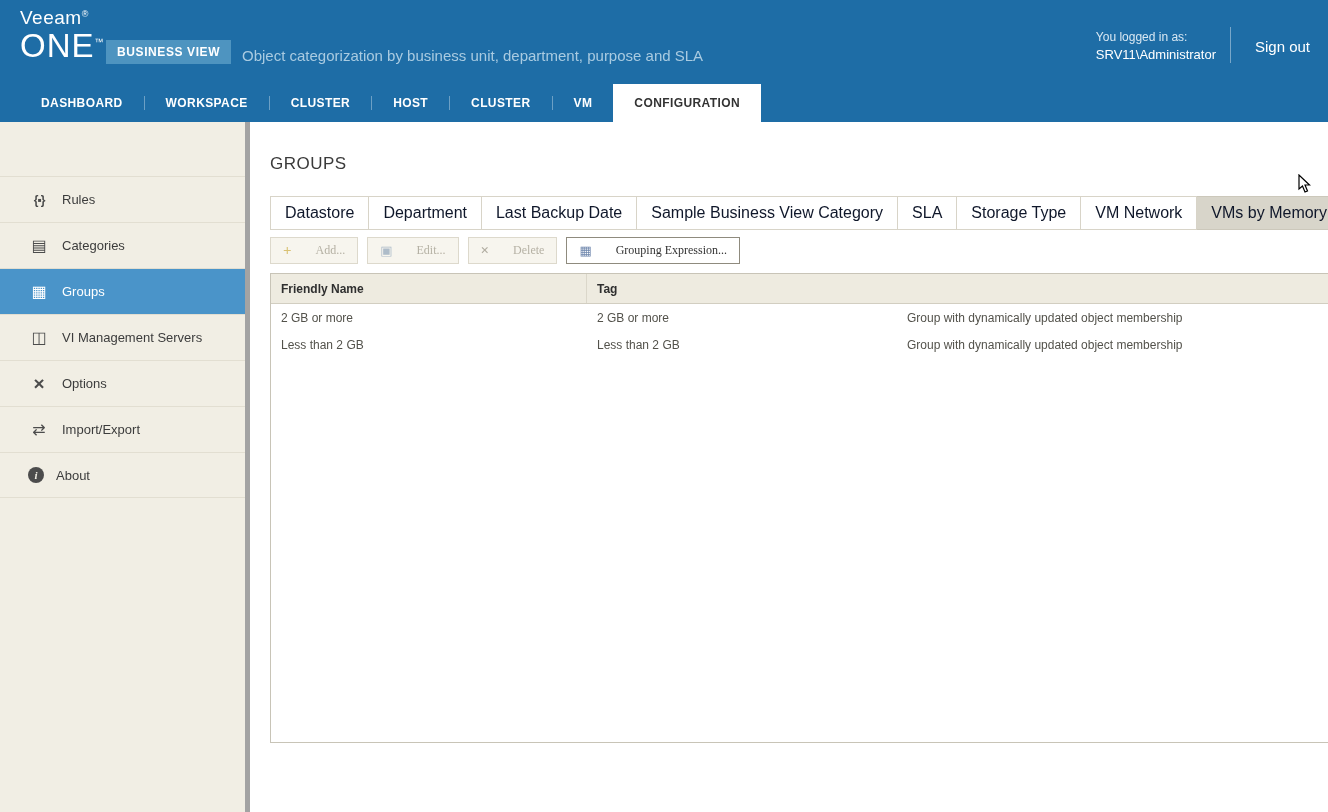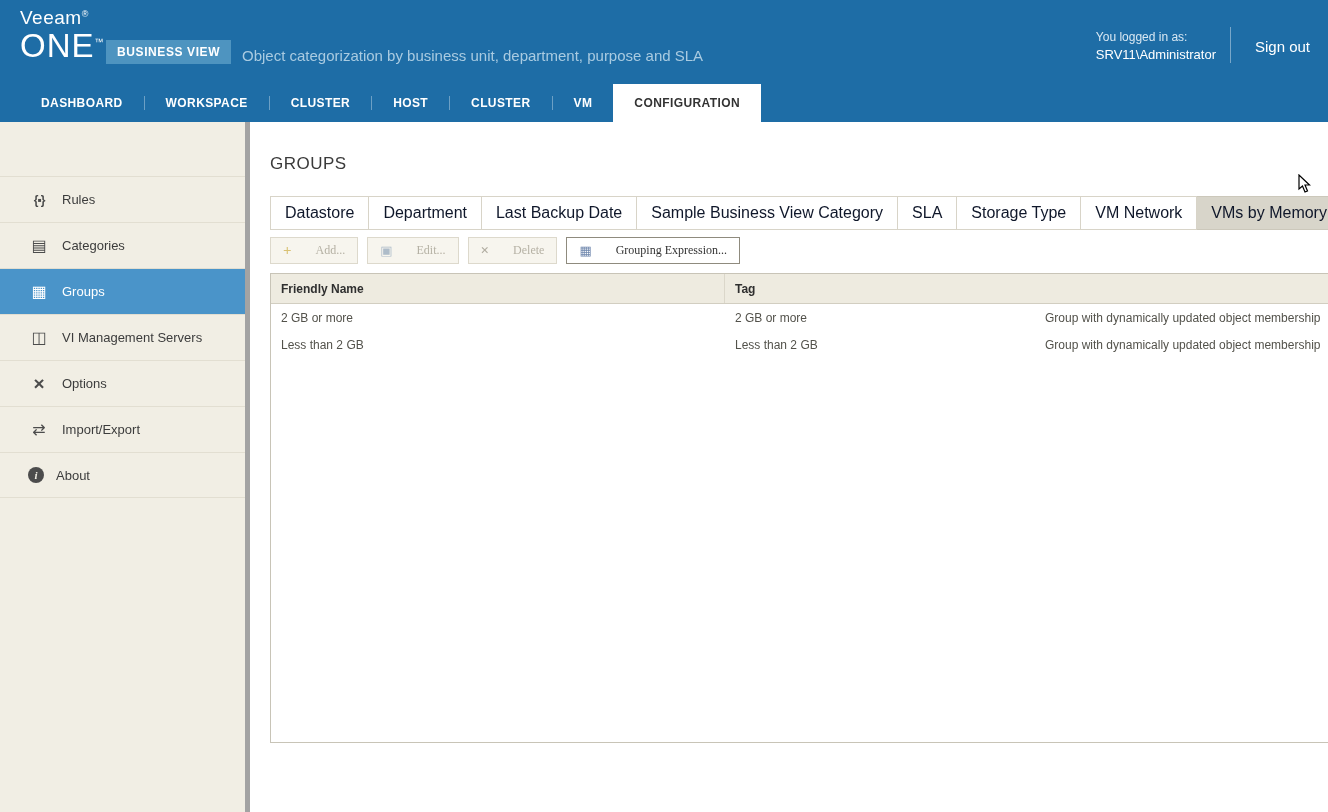--- a/index.html
+++ b/index.html
@@ -68,21 +68,21 @@
   .ic-add::before { content:"+"; color:#d9c173; font-weight:bold; font-size:15px; }
   .ic-edit::before { content:"▣"; color:#aebcc9; font-size:13px; }
   .ic-delete::before { content:"×"; color:#b0aca0; font-weight:bold; font-size:15px; }
   .ic-grouping::before { content:"▦"; color:#6f87ad; font-size:13px; }
 
   .table-wrap { margin-top:9px; border:1px solid #c8c4b7; height:470px; background:#fff; overflow:hidden; }
   .thead { display:flex; background:#eeebe0; border-bottom:1px solid #d2cec1; height:30px; }
   .th { display:flex; align-items:center; padding-left:10px; font-size:12px; font-weight:bold; color:#2f2f2f;
         border-right:1px solid #dbd7ca; }
   .th:last-child { border-right:none; }
-  .c1 { width:454px; flex:none; } .c2 { width:310px; flex:none; } .c3 { flex:1; }
+  .c1 { width:316px; flex:none; } .c2 { width:310px; flex:none; } .c3 { flex:1; }
   .trow { display:flex; height:27px; cursor:pointer; }
   .td { display:flex; align-items:center; padding-left:10px; font-size:12px; color:#53524b; overflow:hidden; white-space:nowrap; }
 
   .cursor { position:absolute; left:1298px; top:174px; pointer-events:none; }
 </style>
 </head>
 <body>
 
 <div class="app">
 

